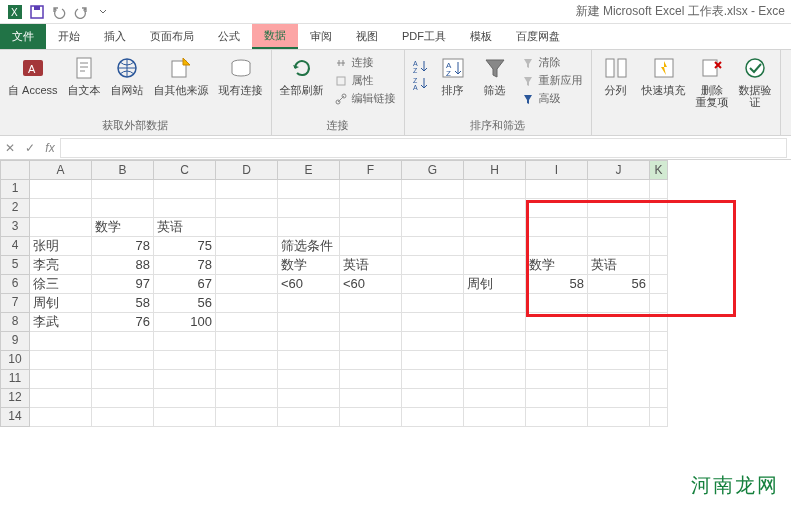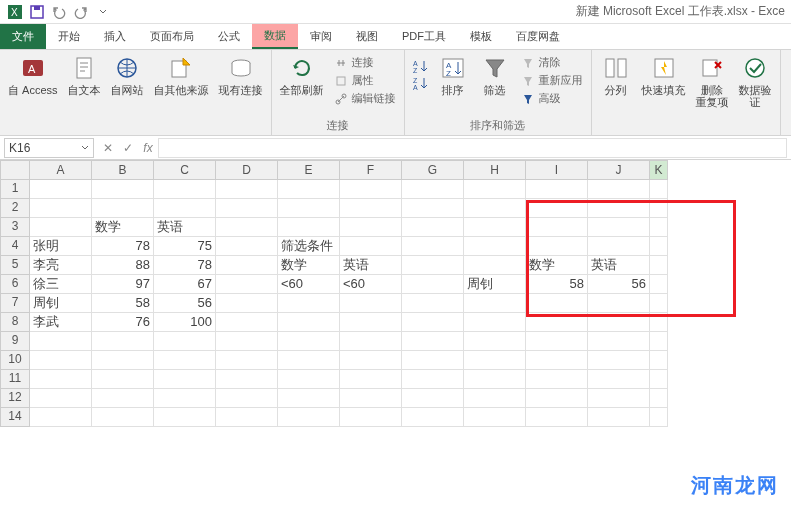--- a/index.html
+++ b/index.html
@@ -31,21 +31,21 @@
 .corner{width:30px;border:1px solid #ccc;background:#f0f0f0}
 .col-h{width:62px;border:1px solid #ccc;border-left:none;background:#f0f0f0;text-align:center;font-size:12px;color:#555;line-height:18px}
 .col-h.K{width:18px;background:#d2ead2}
 .rows{}
 .row{display:flex;height:19px}
 .row-h{width:30px;border:1px solid #ccc;border-top:none;background:#f0f0f0;text-align:center;font-size:12px;color:#555;line-height:17px}
 .cell{width:62px;border:1px solid #e0e0e0;border-top:none;border-left:none;padding:0 3px;font-size:13px;line-height:17px;overflow:hidden;white-space:nowrap}
 .cell.num{text-align:right}
 .cell.K{width:18px}
 .red-box{position:absolute;border:3px solid #ed1c24;pointer-events:none}
-.watermark{position:absolute;right:12px;bottom:6px;color:#3b82f6;font-size:20px;font-weight:700;letter-spacing:2px}
+.watermark{position:absolute;right:12px;bottom:6px;color:#15803d;font-size:20px;font-weight:400;letter-spacing:2px}
 svg{display:block}
 </style>
 </head>
 <body>
 
 <div class="qat">
   <span class="qicon">
       <svg width="14" height="14">
         <rect width="14" height="14" fill="#217346"></rect>
         <text x="3" y="11" fill="#fff" font-size="10">X</text>
@@ -132,20 +132,21 @@
       <div class="rb-btn">
           <span class="ic">
             <svg width="26" height="26">
               <ellipse cx="13" cy="8" rx="9" ry="3" fill="#fff" stroke="#888"></ellipse>
               <path d="M4 8 V18 A9 3 0 0 0 22 18 V8" fill="#fff" stroke="#888"></path>
             </svg>
           </span>
           <span class="lbl">现有连接</span>
         </div>
     </div>
+    <div class="group-label">获取外部数据</div>
   </div>
 
   <div class="group">
     <div class="group-body">
       <div class="rb-btn">
           <span class="ic">
             <svg width="26" height="26">
               <path d="M6 13 A7 7 0 1 1 8 18" fill="none" stroke="#217346" stroke-width="2"></path>
               <path d="M4 10 L6 14 L10 12 Z" fill="#217346"></path>
             </svg>
@@ -293,26 +294,20 @@
             </svg>
           </span>
           <span class="lbl" style="white-space:pre-line">数据验
 证</span>
         </div>
     </div>
   </div>
 </div>
 
 <div class="namebox-row">
-  <div class="namebox">
-      <span>K16</span>
-      <svg width="8" height="8">
-        <path d="M1 2 L4 5 L7 2" fill="none" stroke="#666"></path>
-      </svg>
-    </div>
   <span class="fx-ic">✕</span>
   <span class="fx-ic">✓</span>
   <span class="fx-ic">
       <i>fx</i>
     </span>
   <div class="formula-bar"></div>
 </div>
 
 <div class="sheet">
   <div class="col-headers">

